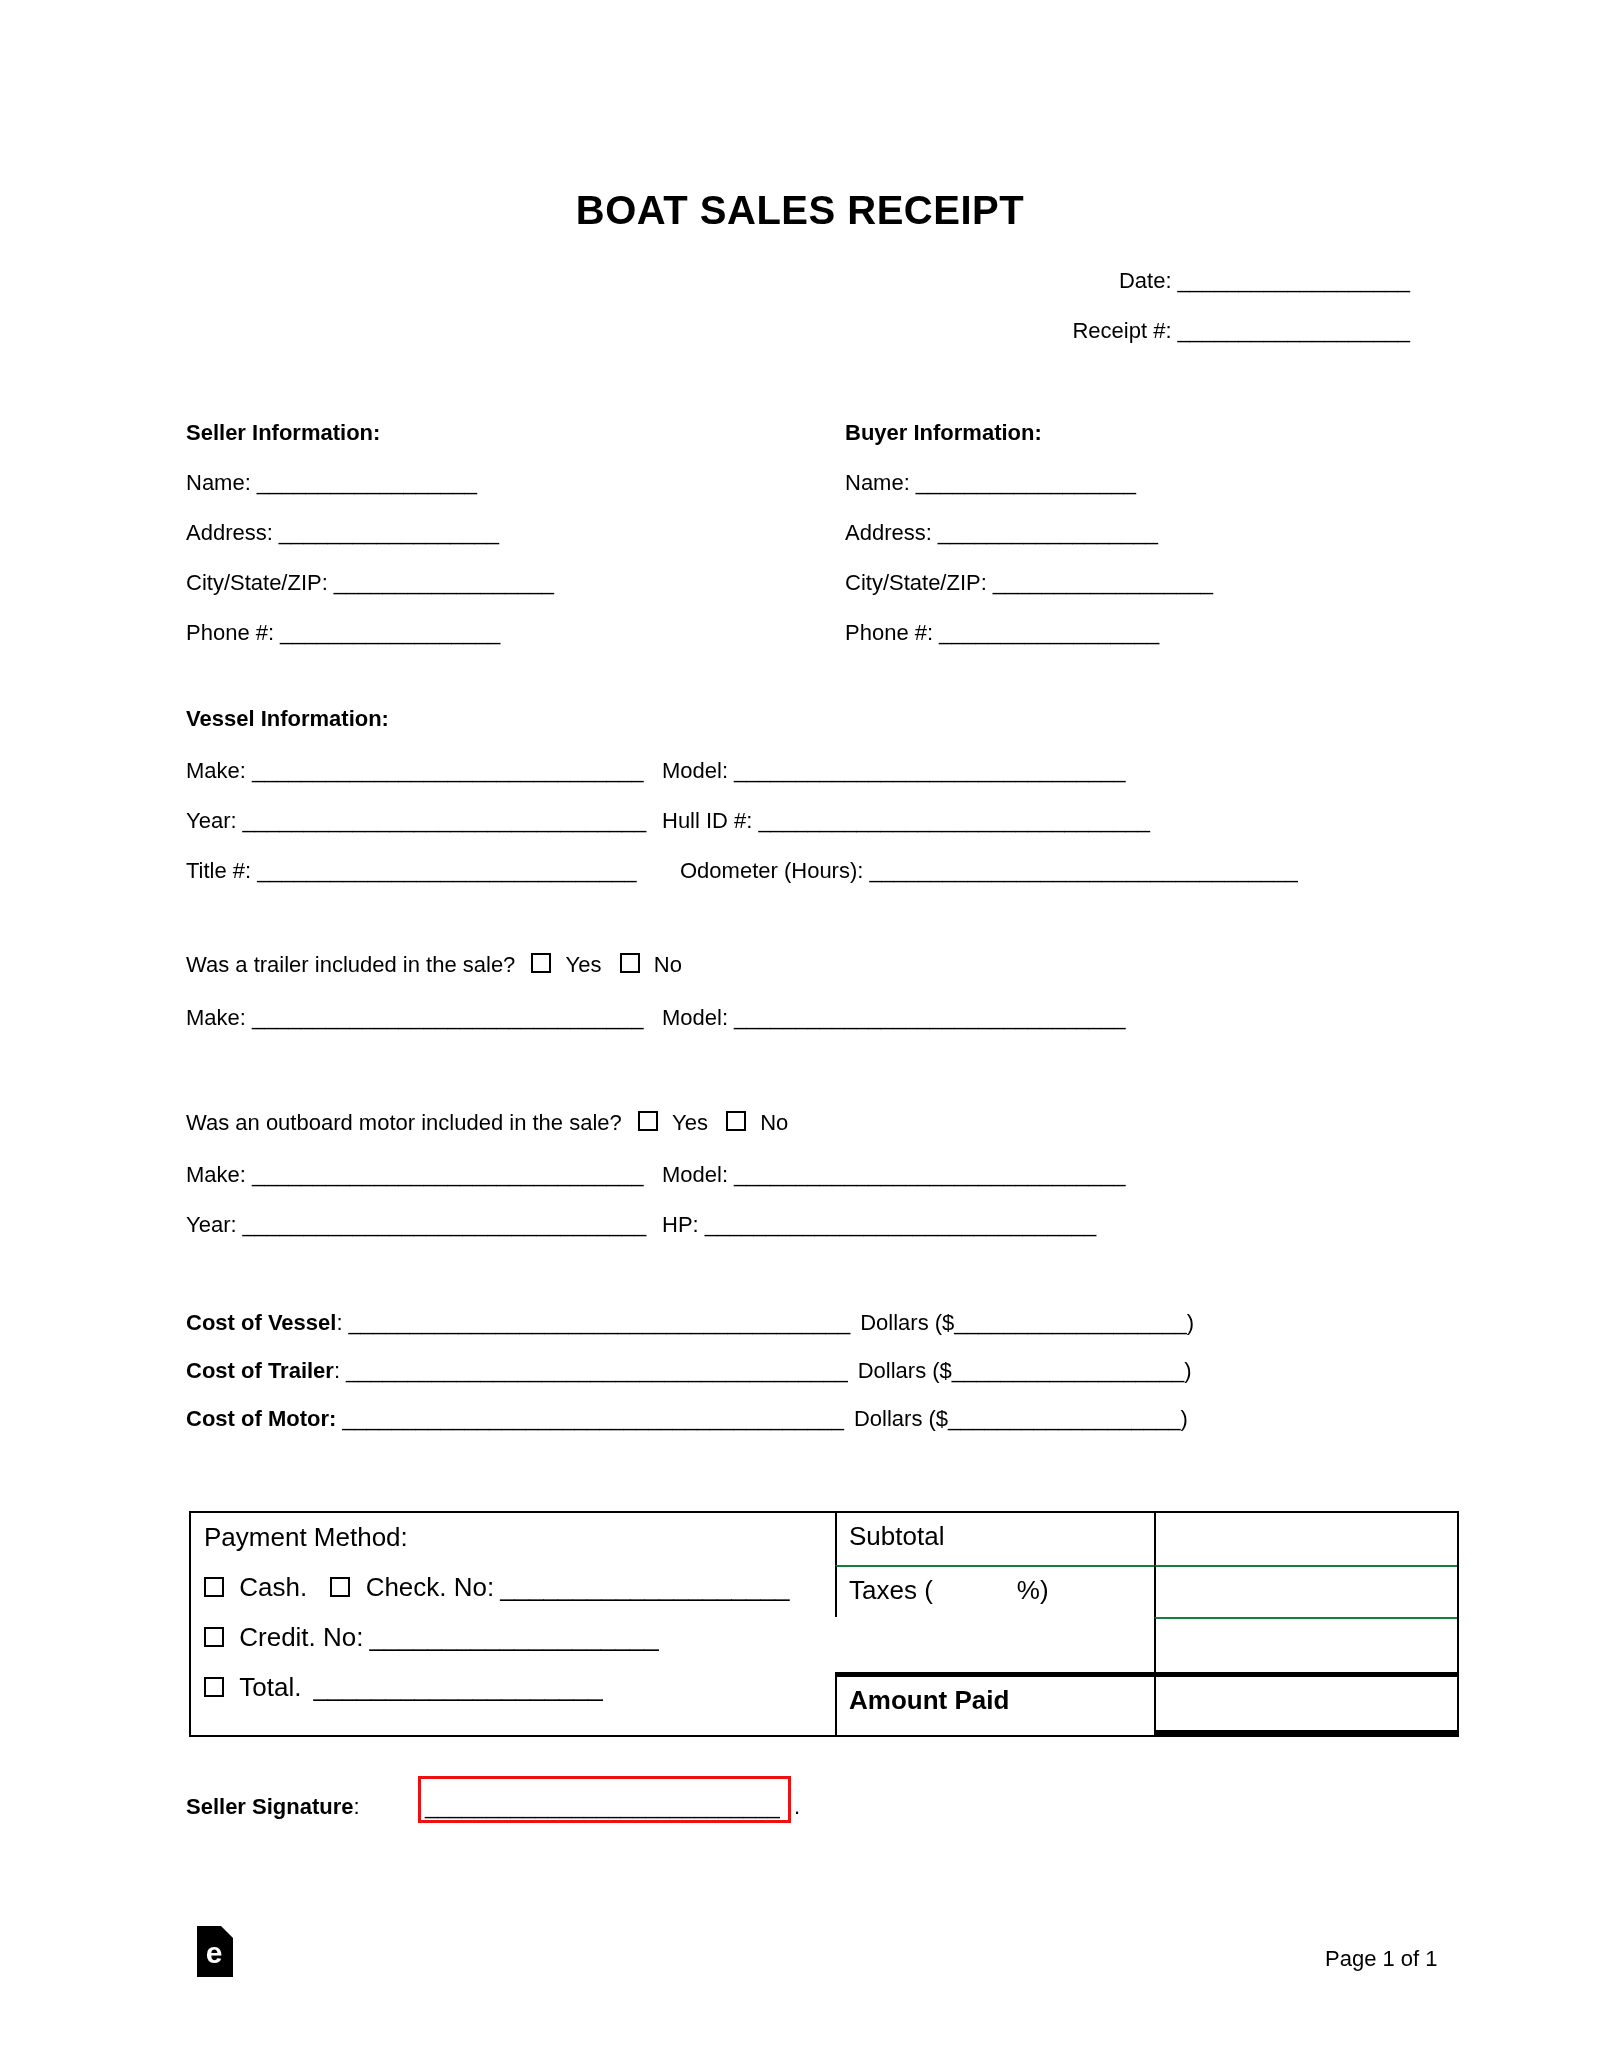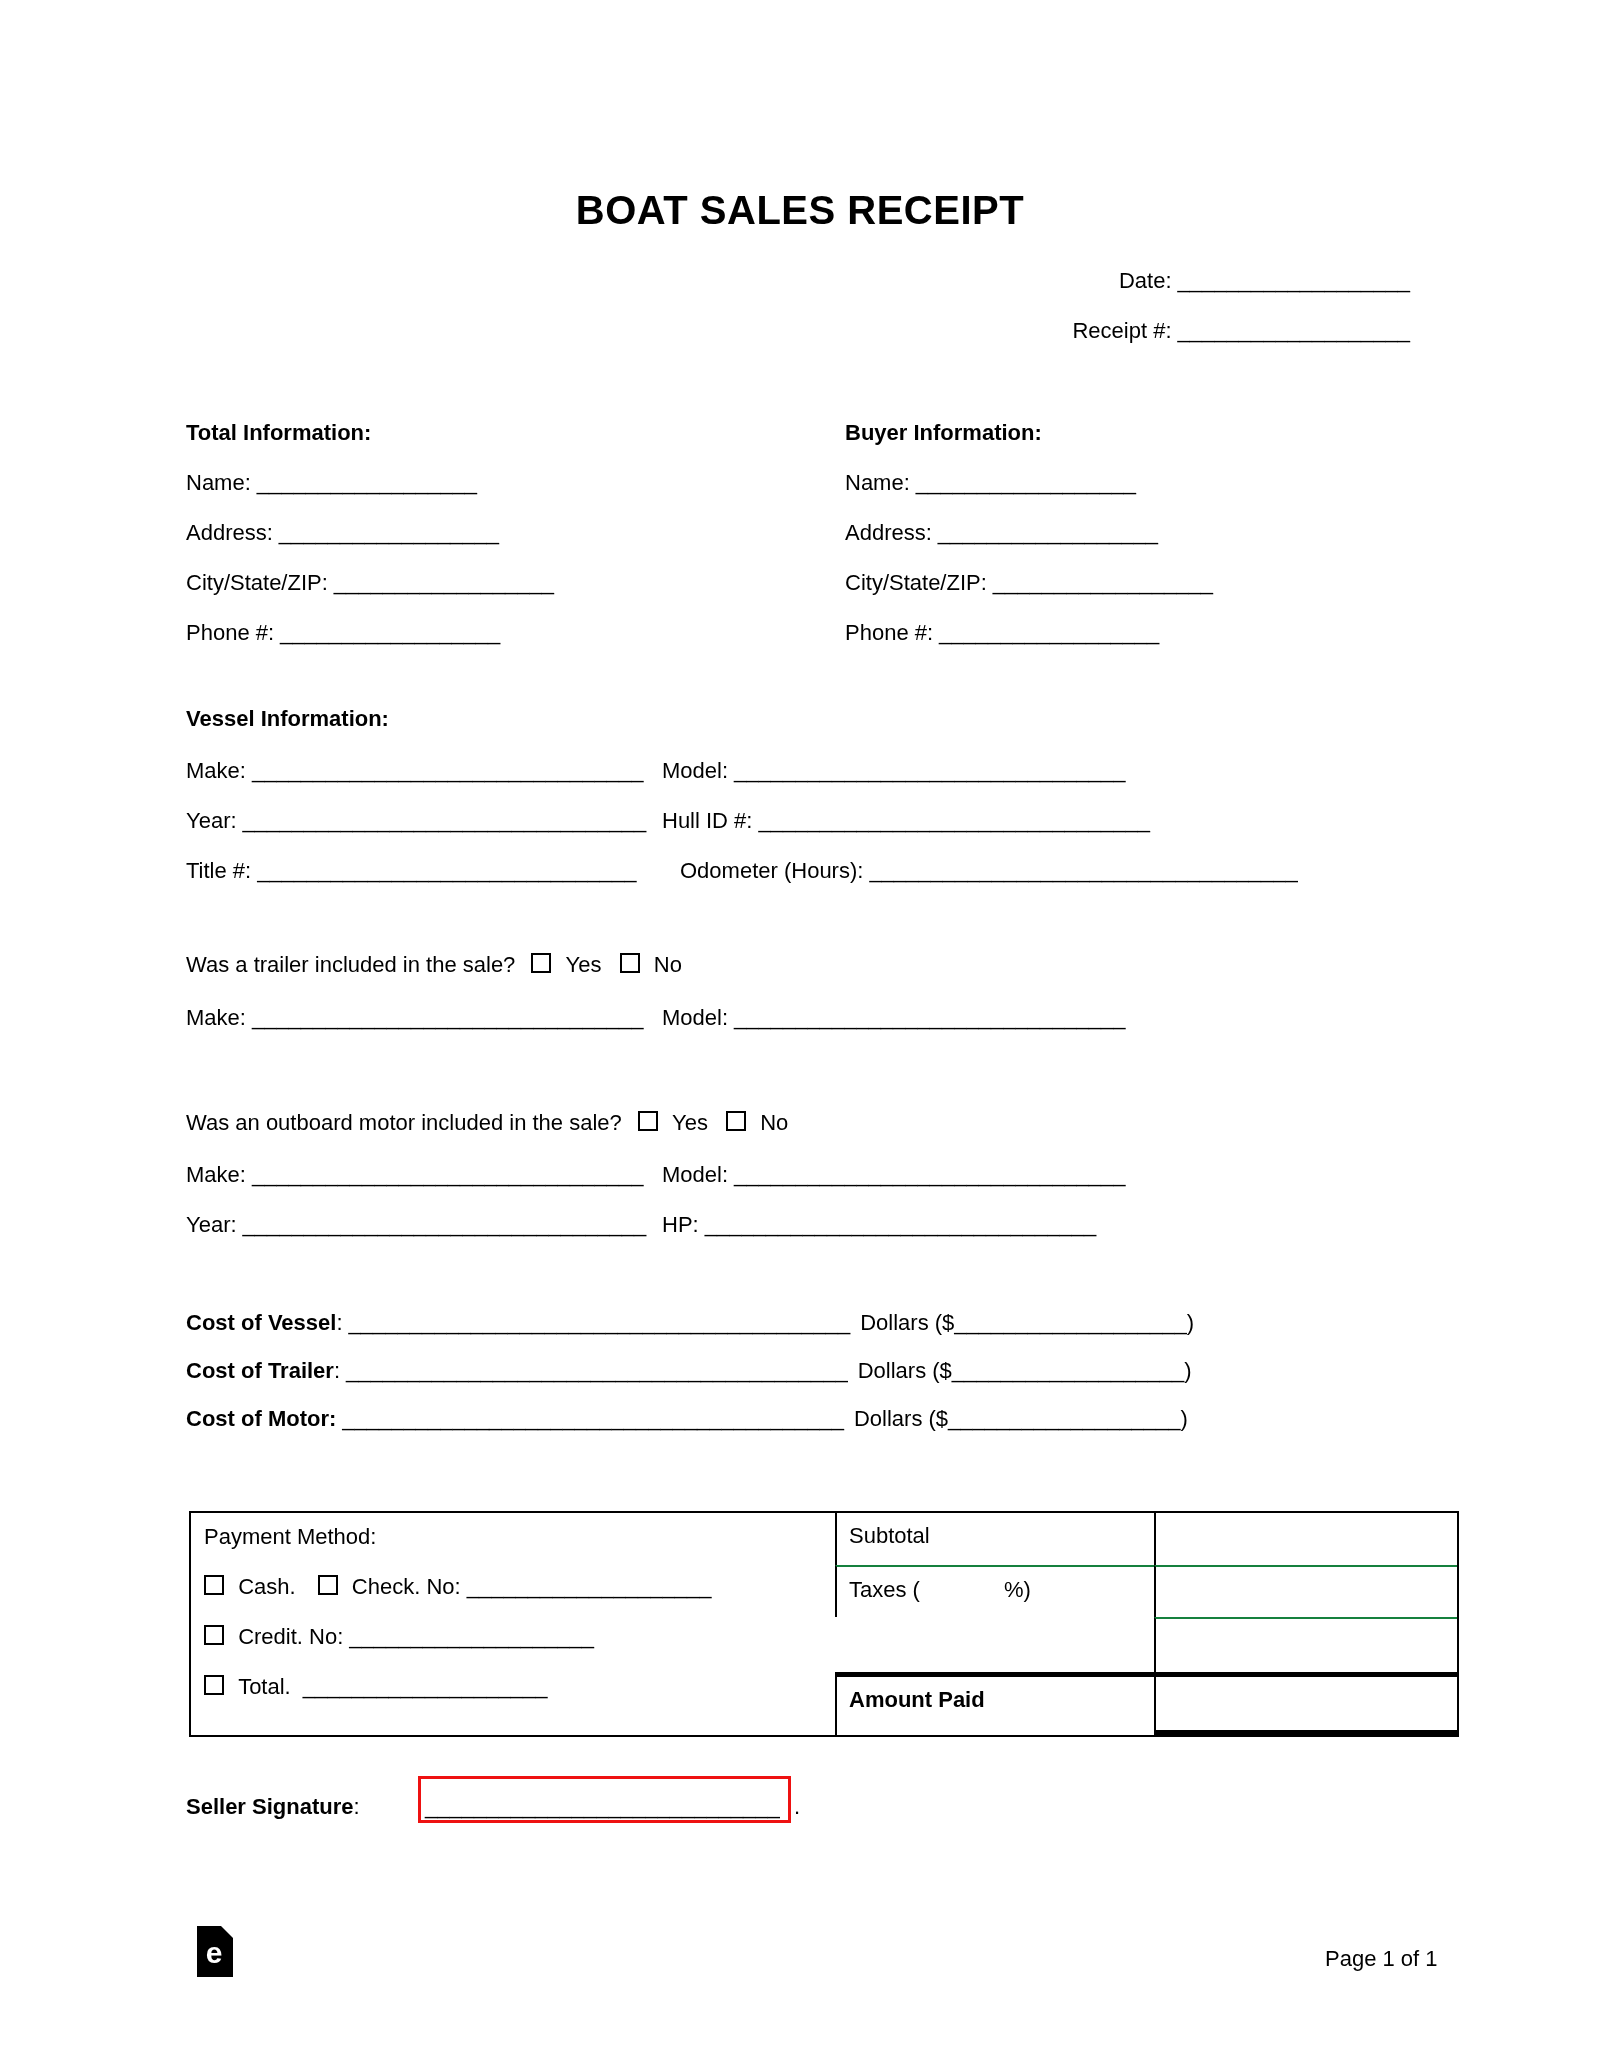--- a/index.html
+++ b/index.html
@@ -14,21 +14,21 @@
   .blank0{margin-left:0;}
   .cb{display:inline-block;width:16px;height:16px;border:2px solid #000;
       vertical-align:-1px;background:#fff;}
   .cb-gap{margin-left:12px;}
   .lbl-gap{margin-left:8px;}
   .dollars{margin-left:10px;}
   
   .pay-table{position:absolute;left:189px;top:1511px;width:1270px;height:226px;
              border:2px solid #000;box-sizing:border-box;display:grid;
              grid-template-columns:644px 319px 1fr;grid-template-rows:52px 52px 55px 1fr;}
-  .pay-table .cell{box-sizing:border-box;font-size:22px;line-height:26px;}
+  .pay-table .cell{box-sizing:border-box;font-size:26px;line-height:26px;}
   .method-cell{grid-column:1;grid-row:1/5;padding:11px 0 0 13px;}
   .method-line{margin-top:24px;white-space:nowrap;}
   .lab-cell{grid-column:2;border-left:2px solid #000;padding:10px 0 4px 12px;}
   .val-cell{grid-column:3;border-left:2px solid #000;}
   .r2{border-top:2px solid #15803d;}
   .r4{border-top:5px solid #000;}
   .tax-gap{display:inline-block;width:84px;}
   .value-bottom-bar{position:absolute;left:963px;right:0;bottom:0;height:5px;background:#000;}
   
   .sig-box{position:absolute;left:418px;top:1776px;width:373px;height:47px;
@@ -47,21 +47,21 @@
 
   <div class="title">BOAT SALES RECEIPT</div>
 
   <div class="line right-align" style="right:190px;top:268px;">
     <span>Date:</span><span class="blank">___________________</span>
   </div>
   <div class="line right-align" style="right:190px;top:318px;">
     <span>Receipt #:</span><span class="blank">___________________</span>
   </div>
 
-  <div class="line b" style="left:186px;top:420px;">Total Information:</div>
+  <div class="line b" style="left:186px;top:420px;">Seller Information:</div>
   <div class="line" style="left:186px;top:470px;">
     <span>Name:</span><span class="blank">__________________</span>
   </div>
   <div class="line" style="left:186px;top:520px;">
     <span>Address:</span><span class="blank">__________________</span>
   </div>
   <div class="line" style="left:186px;top:570px;">
     <span>City/State/ZIP:</span><span class="blank">__________________</span>
   </div>
   <div class="line" style="left:186px;top:620px;">

